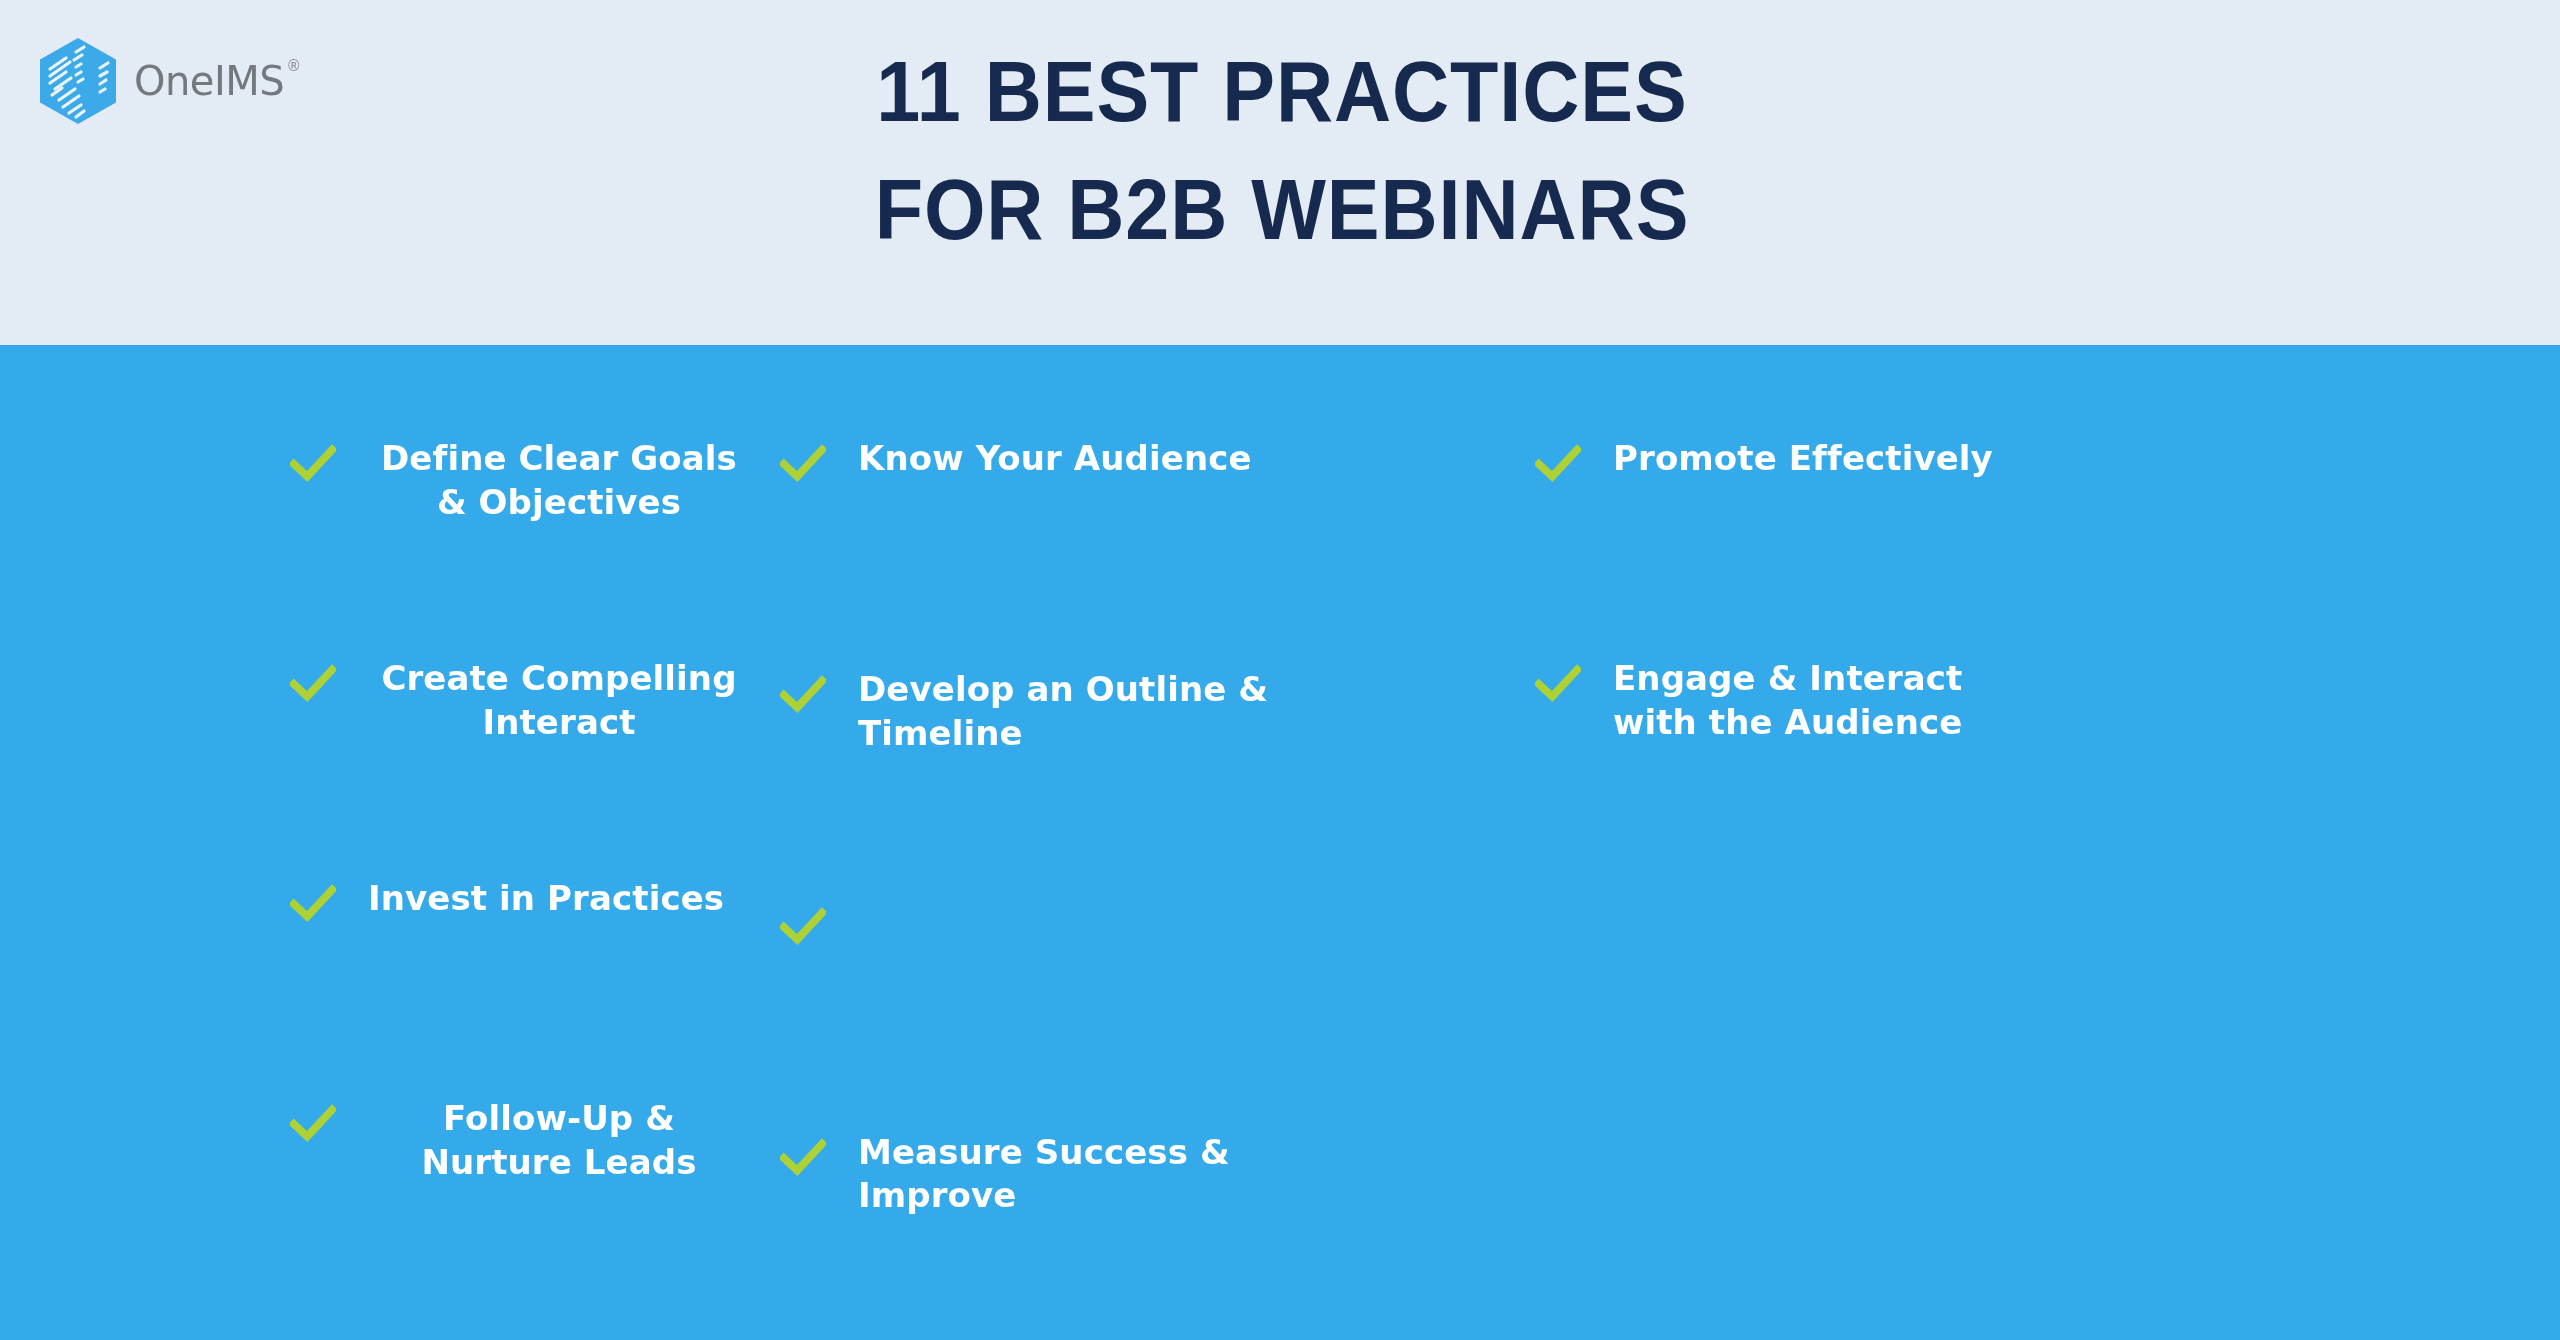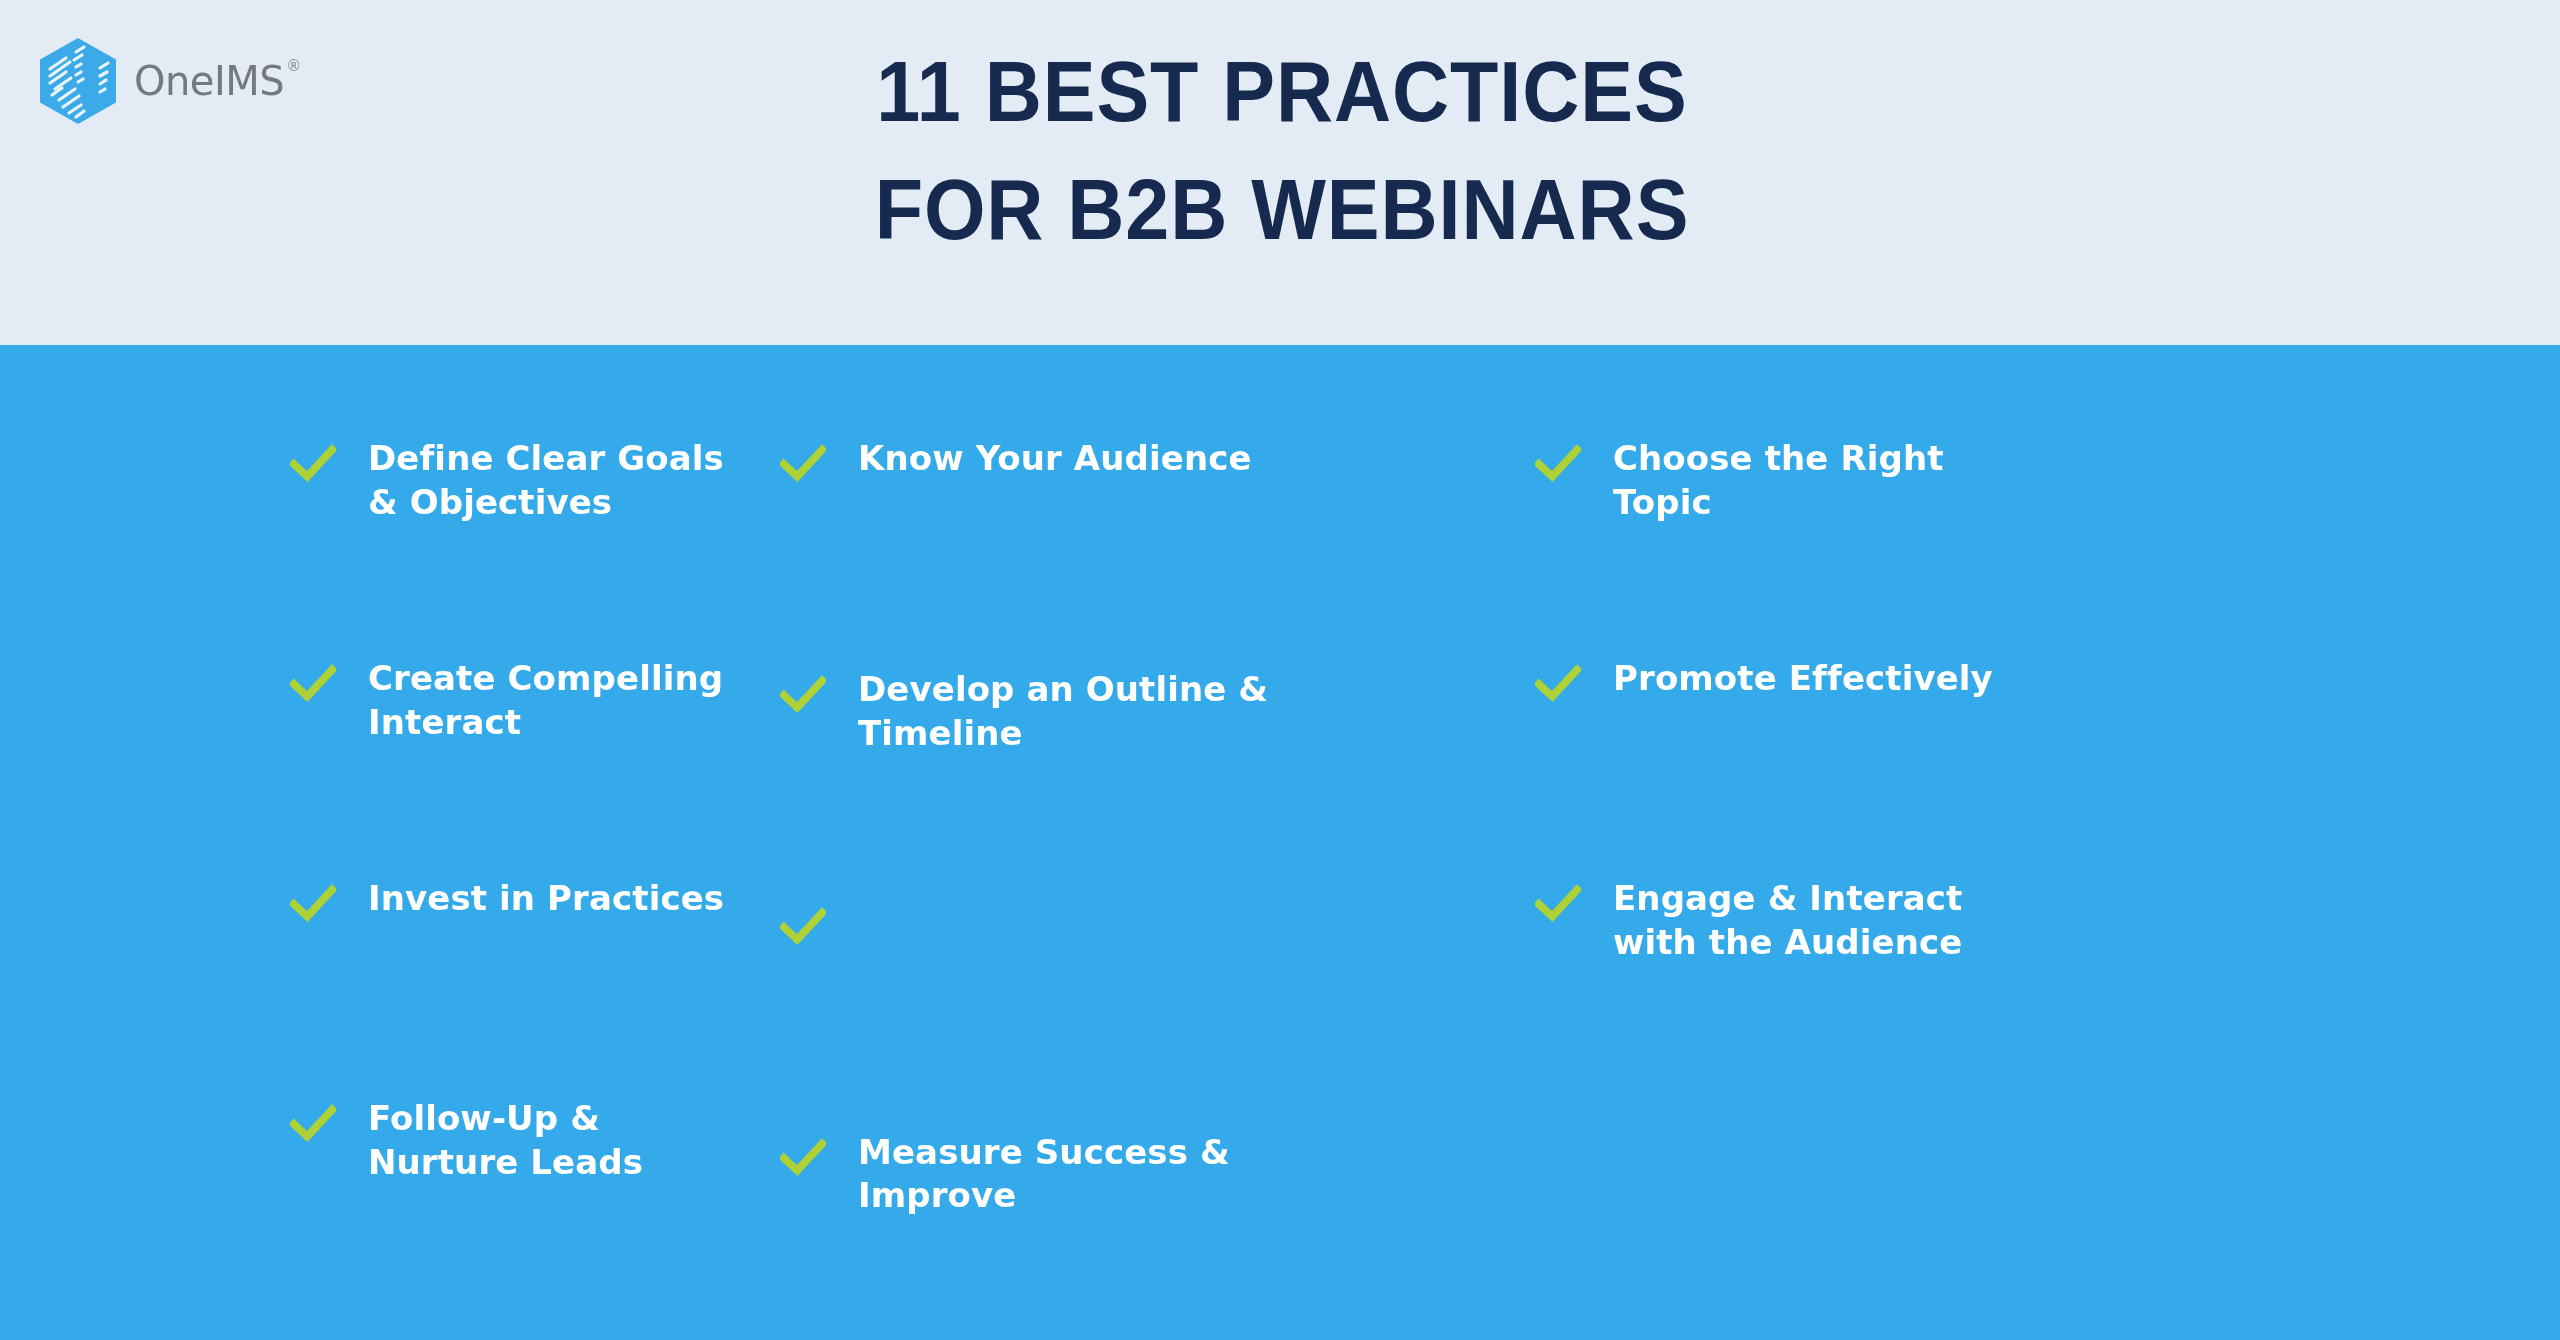--- a/index.html
+++ b/index.html
@@ -111,21 +111,21 @@
     display: flex;
     box-sizing: border-box;
     padding: 92px 0 0 0;
   }
 
   .column {
     box-sizing: border-box;
     display: flex;
     flex-direction: column;
   }
-  .column.col-1 { width: 750px; padding-left: 290px; }
+  .column.col-1 { width: 750px; padding-left: 290px; text-align: center; }
   .column.col-2 { width: 750px; padding-left: 30px; gap: 22px; }
   .column.col-3 { width: 1060px; padding-left: 35px; }
 
   .item {
     display: flex;
     align-items: flex-start;
     height: 220px;
     box-sizing: border-box;
   }
 
@@ -249,26 +249,20 @@
             </svg>
           <p class="item-label">Measure Success &amp; Improve</p>
         </div>
       </div>
 
       <div class="column col-3">
         <div class="item">
           <svg class="check-icon" viewBox="0 0 48 48" aria-hidden="true">
               <path d="M4 24 L18 37 L44 9" fill="none" stroke="#AED136" stroke-width="8" stroke-linecap="square" stroke-linejoin="miter"></path>
             </svg>
-          <p class="item-label">Choose the Right Topic</p>
-        </div>
-        <div class="item">
-          <svg class="check-icon" viewBox="0 0 48 48" aria-hidden="true">
-              <path d="M4 24 L18 37 L44 9" fill="none" stroke="#AED136" stroke-width="8" stroke-linecap="square" stroke-linejoin="miter"></path>
-            </svg>
           <p class="item-label">Promote Effectively</p>
         </div>
         <div class="item">
           <svg class="check-icon" viewBox="0 0 48 48" aria-hidden="true">
               <path d="M4 24 L18 37 L44 9" fill="none" stroke="#AED136" stroke-width="8" stroke-linecap="square" stroke-linejoin="miter"></path>
             </svg>
           <p class="item-label">Engage &amp; Interact with the Audience</p>
         </div>
       </div>
 

